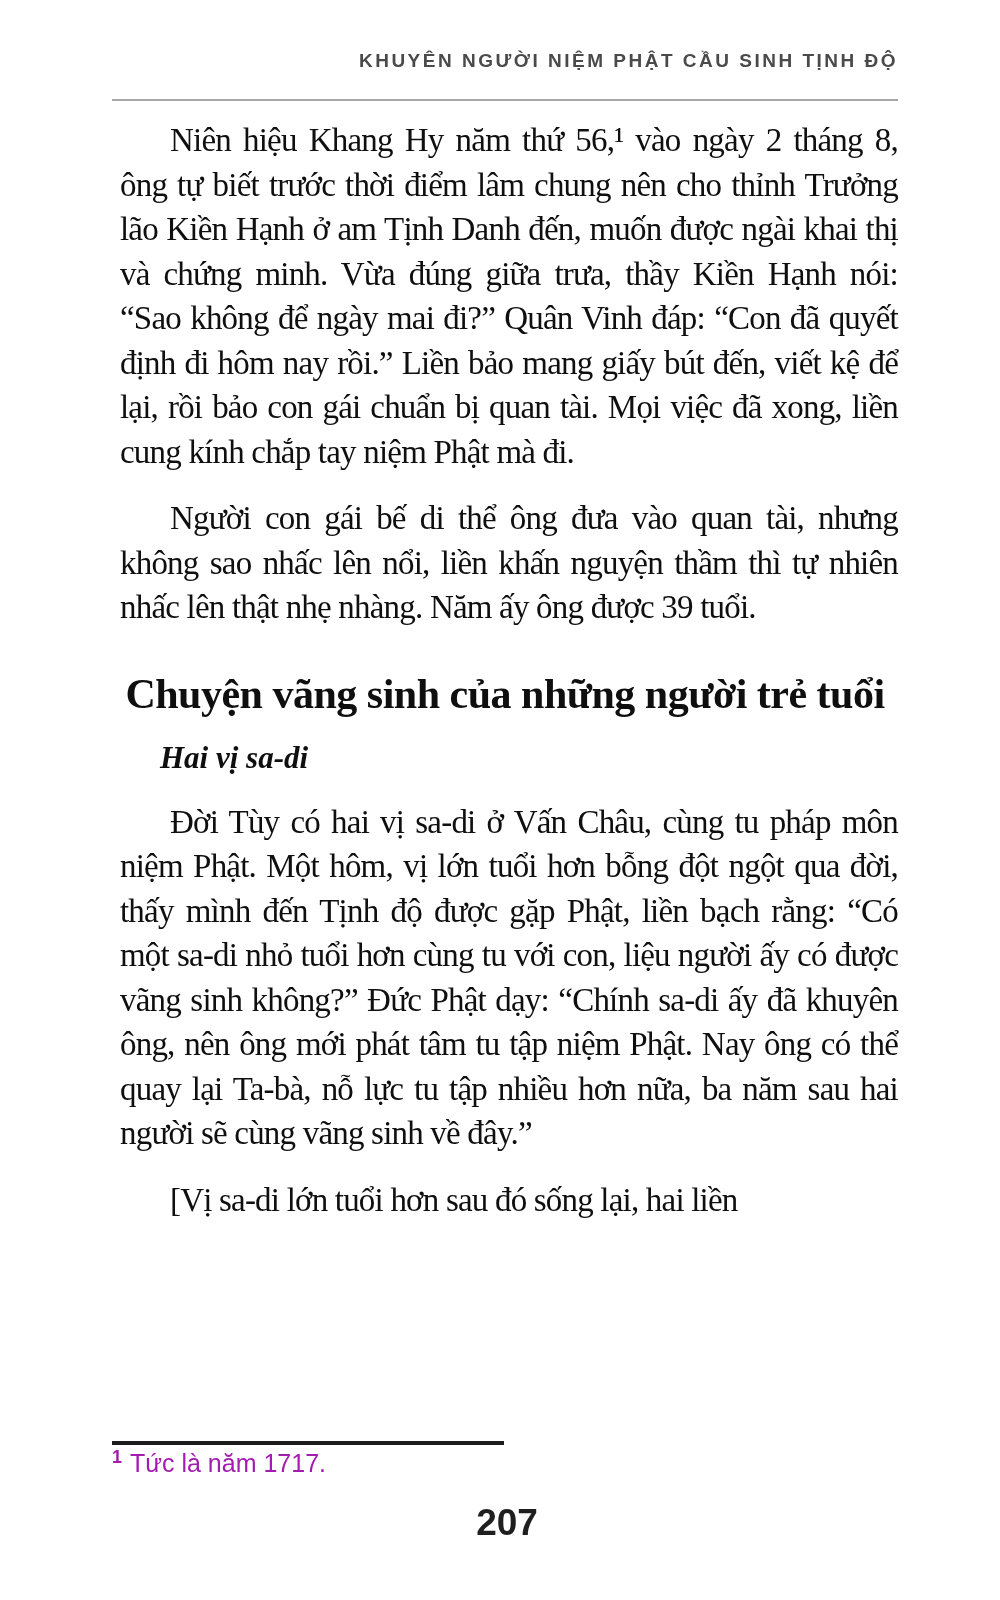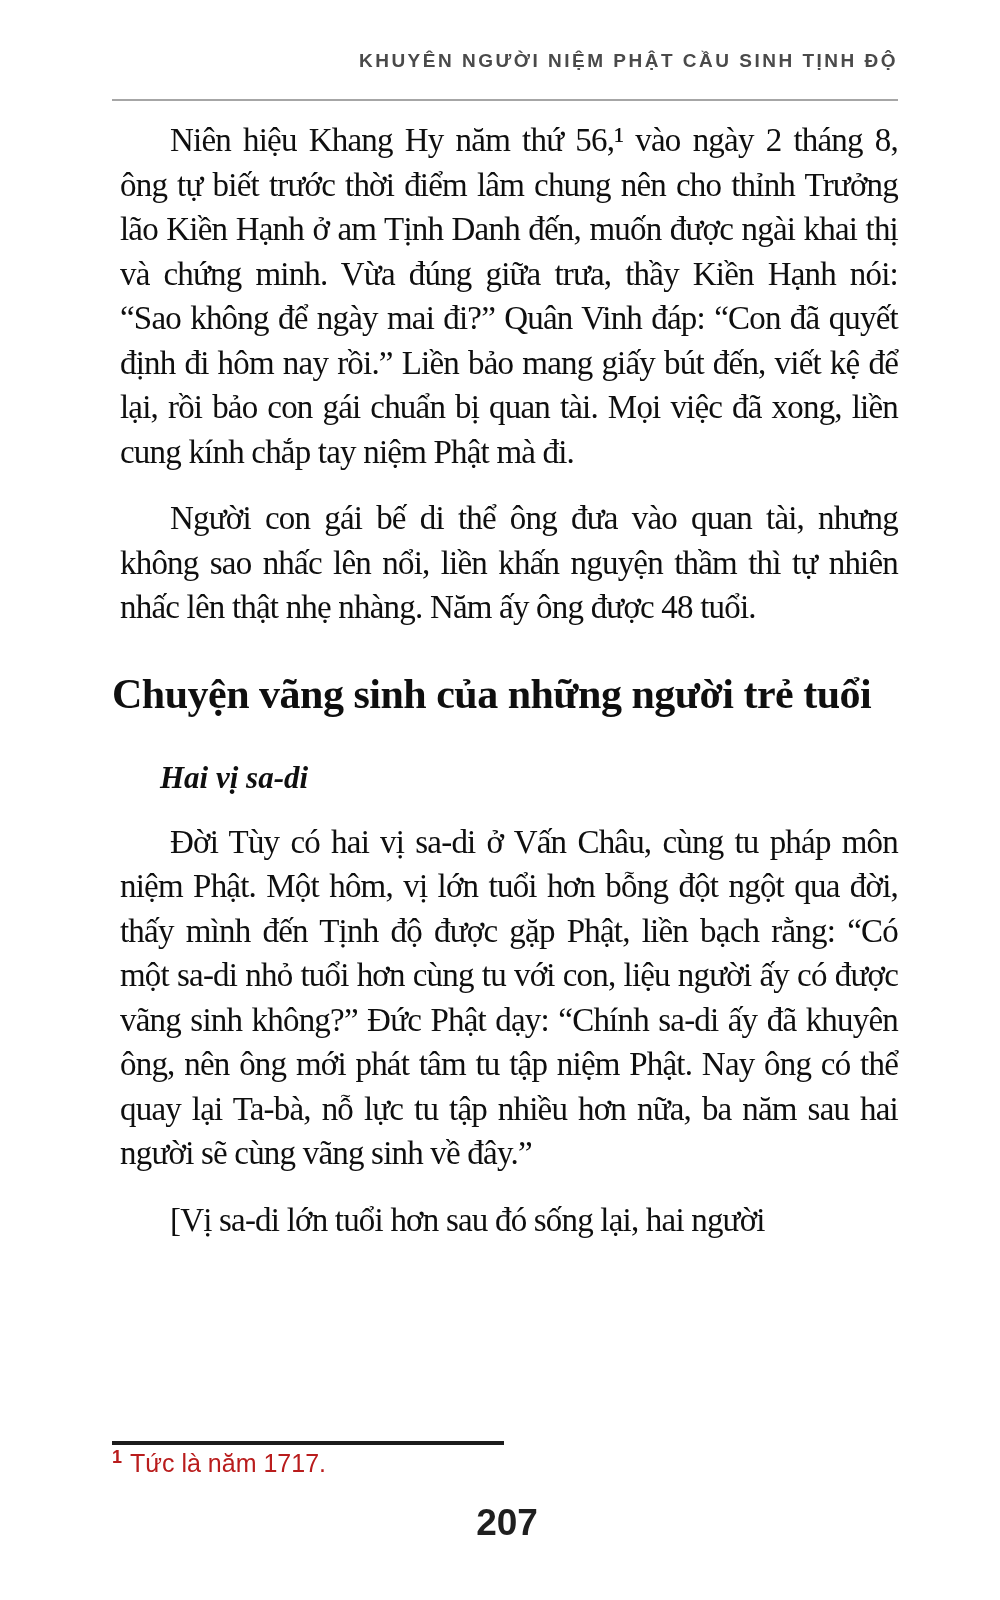--- a/index.html
+++ b/index.html
@@ -54,21 +54,22 @@
     letter-spacing: -0.8px;
     text-align: justify;
     text-indent: 50px;
     margin: 0 0 22px 8px;
   }
   .section-heading {
     font-size: 42px;
     line-height: 52px;
     font-weight: bold;
     letter-spacing: -0.5px;
-    margin: 38px 0 40px 0;
+    margin: 38px 0 20px 0;
+    text-align: center;
   }
   .subsection-heading {
     font-size: 31px;
     line-height: 36px;
     font-weight: bold;
     font-style: italic;
     margin: 0 0 24px 48px;
   }
 
   
@@ -80,21 +81,21 @@
   }
   .footnote-rule {
     width: 392px;
     height: 4px;
     background: #1c1c1c;
     margin-bottom: 4px;
   }
   .footnote-line {
     font-family: "Liberation Sans", sans-serif;
     font-size: 25px;
-    color: #b91c1c;
+    color: #a21caf;
   }
   .footnote-line sup {
     font-weight: bold;
     font-size: 18px;
     vertical-align: super;
     line-height: 0;
     margin-right: 8px;
   }
 
   
@@ -116,29 +117,29 @@
 <div class="page">
 
   <div class="running-header">KHUYÊN NGƯỜI NIỆM PHẬT CẦU SINH TỊNH ĐỘ</div>
 
   <div class="header-rule"></div>
 
   <div class="text-column">
 
     <p class="para">Niên hiệu Khang Hy năm thứ 56,¹ vào ngày 2 tháng 8, ông tự biết trước thời điểm lâm chung nên cho thỉnh Trưởng lão Kiền Hạnh ở am Tịnh Danh đến, muốn được ngài khai thị và chứng minh. Vừa đúng giữa trưa, thầy Kiền Hạnh nói: “Sao không để ngày mai đi?” Quân Vinh đáp: “Con đã quyết định đi hôm nay rồi.” Liền bảo mang giấy bút đến, viết kệ để lại, rồi bảo con gái chuẩn bị quan tài. Mọi việc đã xong, liền cung kính chắp tay niệm Phật mà đi.</p>
 
-    <p class="para">Người con gái bế di thể ông đưa vào quan tài, nhưng không sao nhấc lên nổi, liền khấn nguyện thầm thì tự nhiên nhấc lên thật nhẹ nhàng. Năm ấy ông được 48 tuổi.</p>
+    <p class="para">Người con gái bế di thể ông đưa vào quan tài, nhưng không sao nhấc lên nổi, liền khấn nguyện thầm thì tự nhiên nhấc lên thật nhẹ nhàng. Năm ấy ông được 39 tuổi.</p>
 
     <h1 class="section-heading">Chuyện vãng sinh của những người trẻ tuổi</h1>
 
     <h2 class="subsection-heading">Hai vị sa-di</h2>
 
     <p class="para">Đời Tùy có hai vị sa-di ở Vấn Châu, cùng tu pháp môn niệm Phật. Một hôm, vị lớn tuổi hơn bỗng đột ngột qua đời, thấy mình đến Tịnh độ được gặp Phật, liền bạch rằng: “Có một sa-di nhỏ tuổi hơn cùng tu với con, liệu người ấy có được vãng sinh không?” Đức Phật dạy: “Chính sa-di ấy đã khuyên ông, nên ông mới phát tâm tu tập niệm Phật. Nay ông có thể quay lại Ta-bà, nỗ lực tu tập nhiều hơn nữa, ba năm sau hai người sẽ cùng vãng sinh về đây.”</p>
 
-    <p class="para">[Vị sa-di lớn tuổi hơn sau đó sống lại, hai người</p>
+    <p class="para">[Vị sa-di lớn tuổi hơn sau đó sống lại, hai liền</p>
 
   </div>
 
   <div class="footnote">
     <div class="footnote-rule"></div>
     <div class="footnote-line">
       <sup>1</sup><span>Tức là năm 1717.</span>
     </div>
   </div>
 

